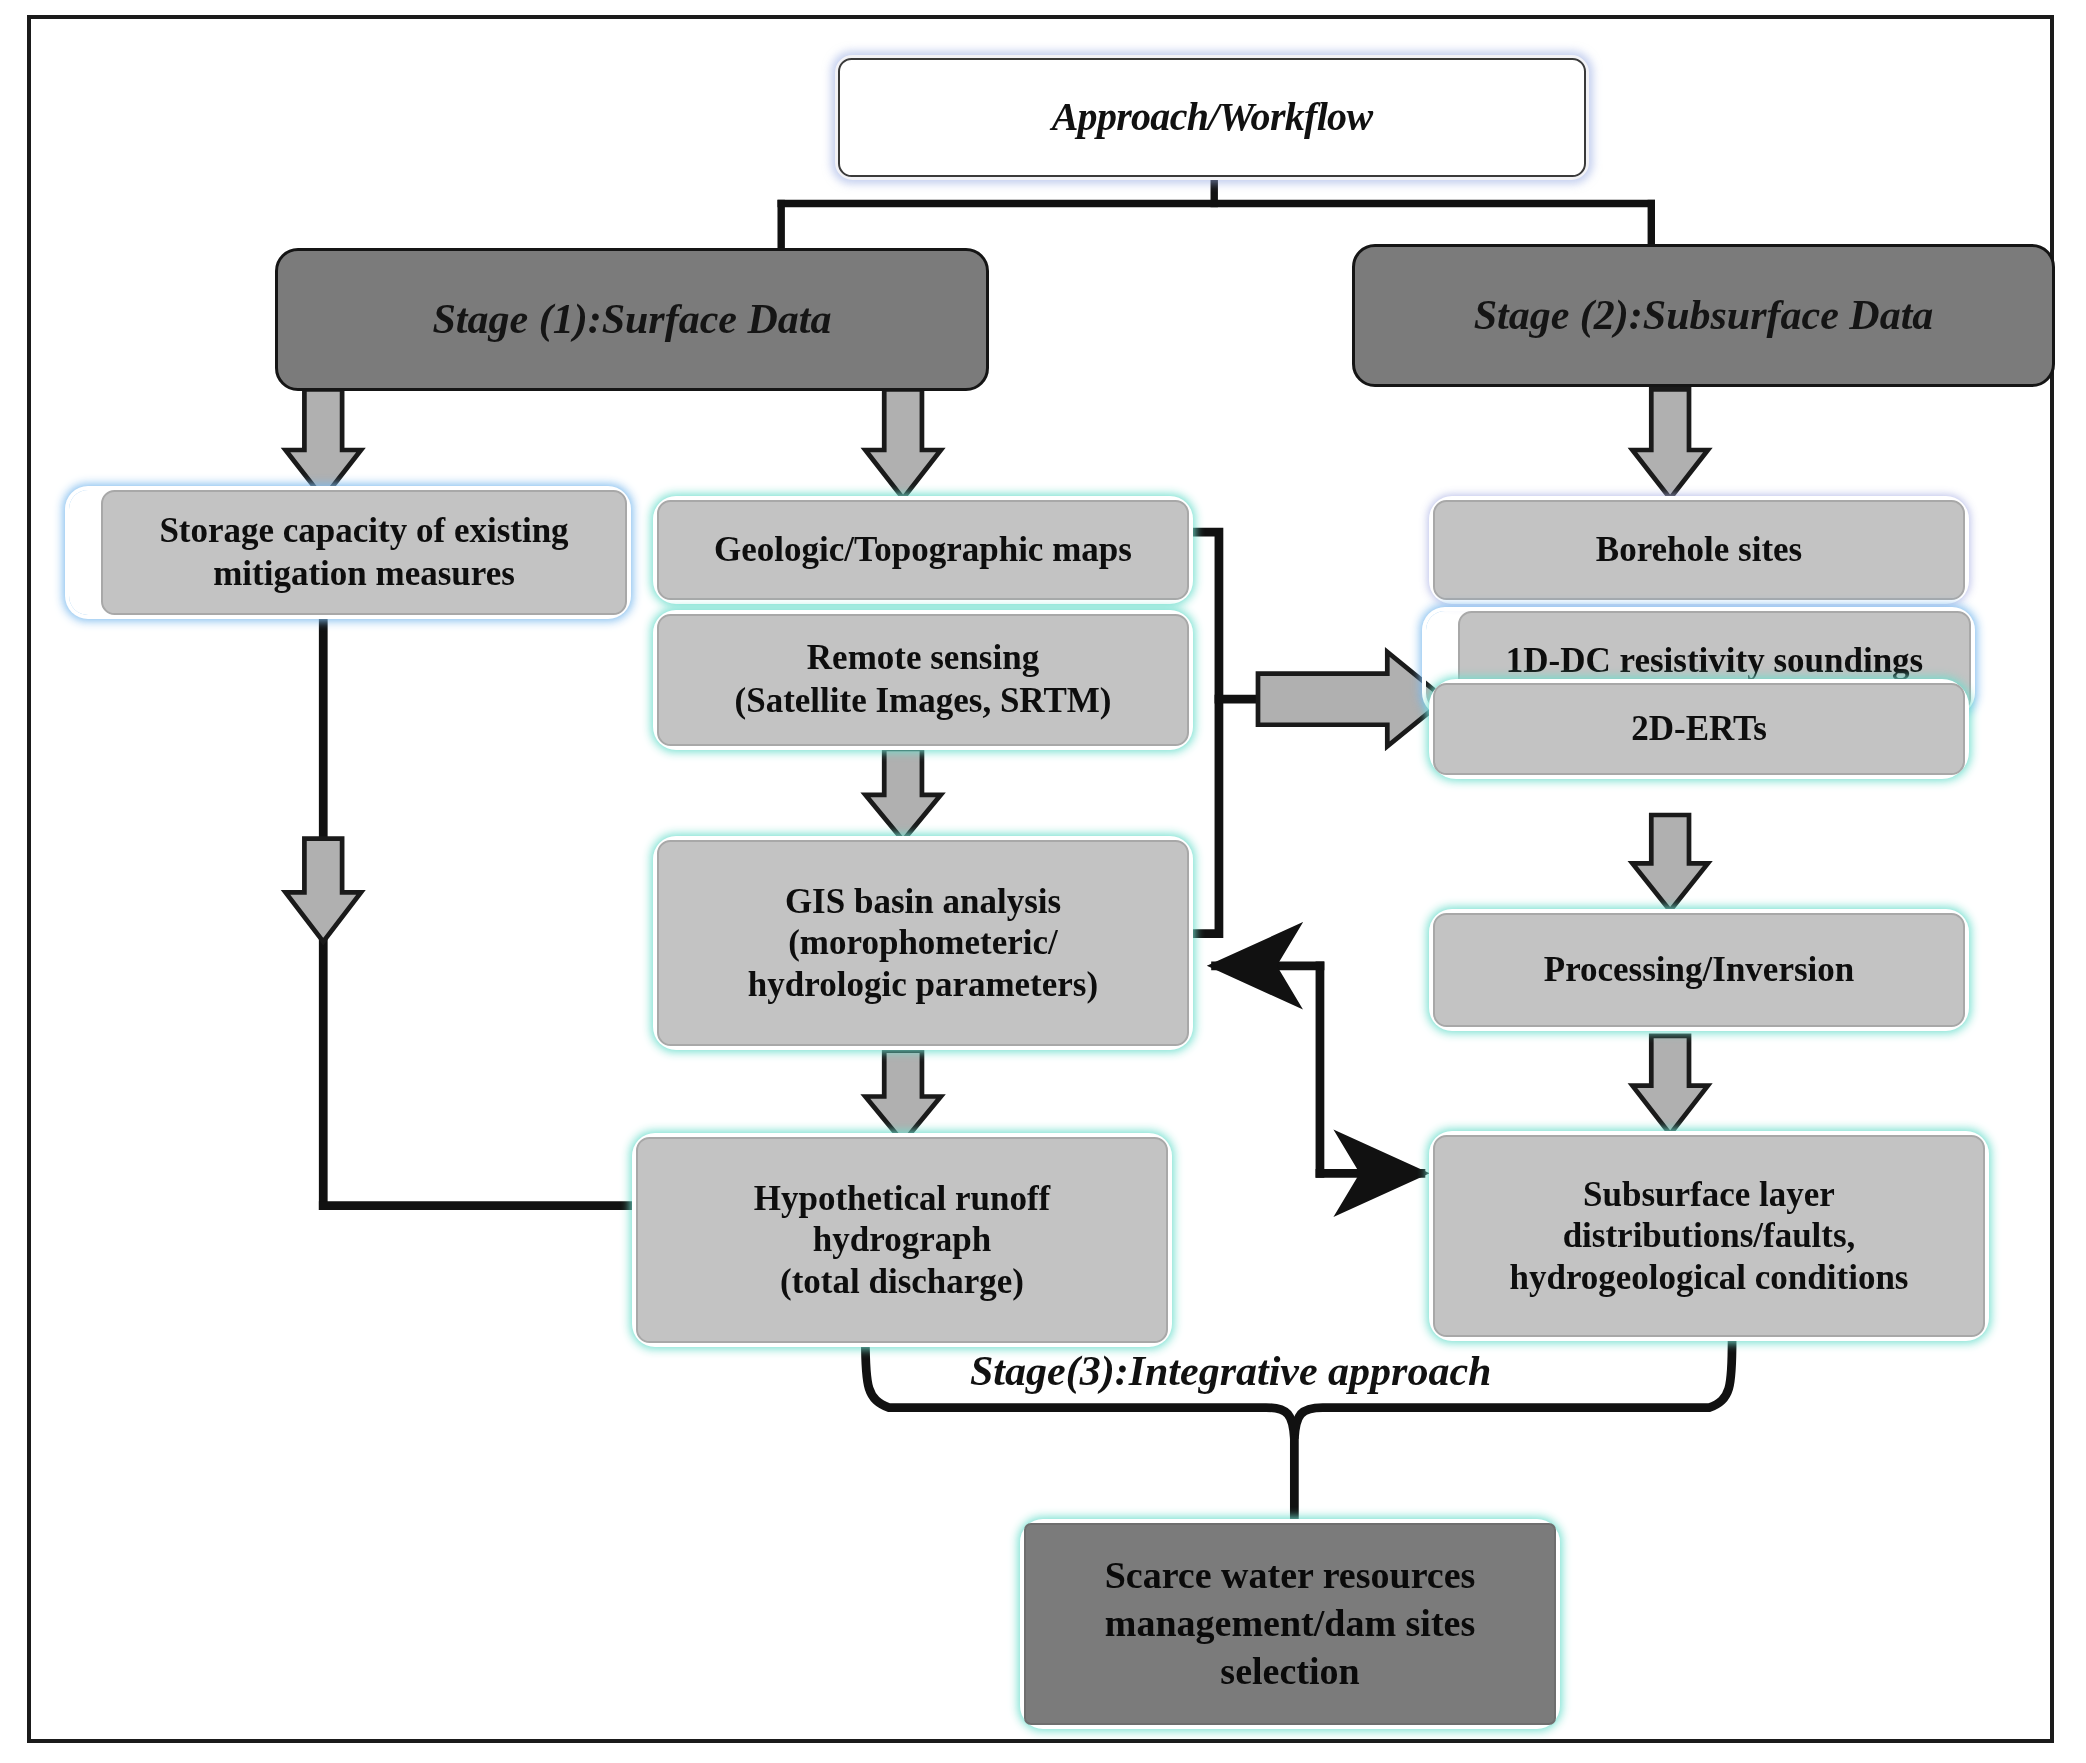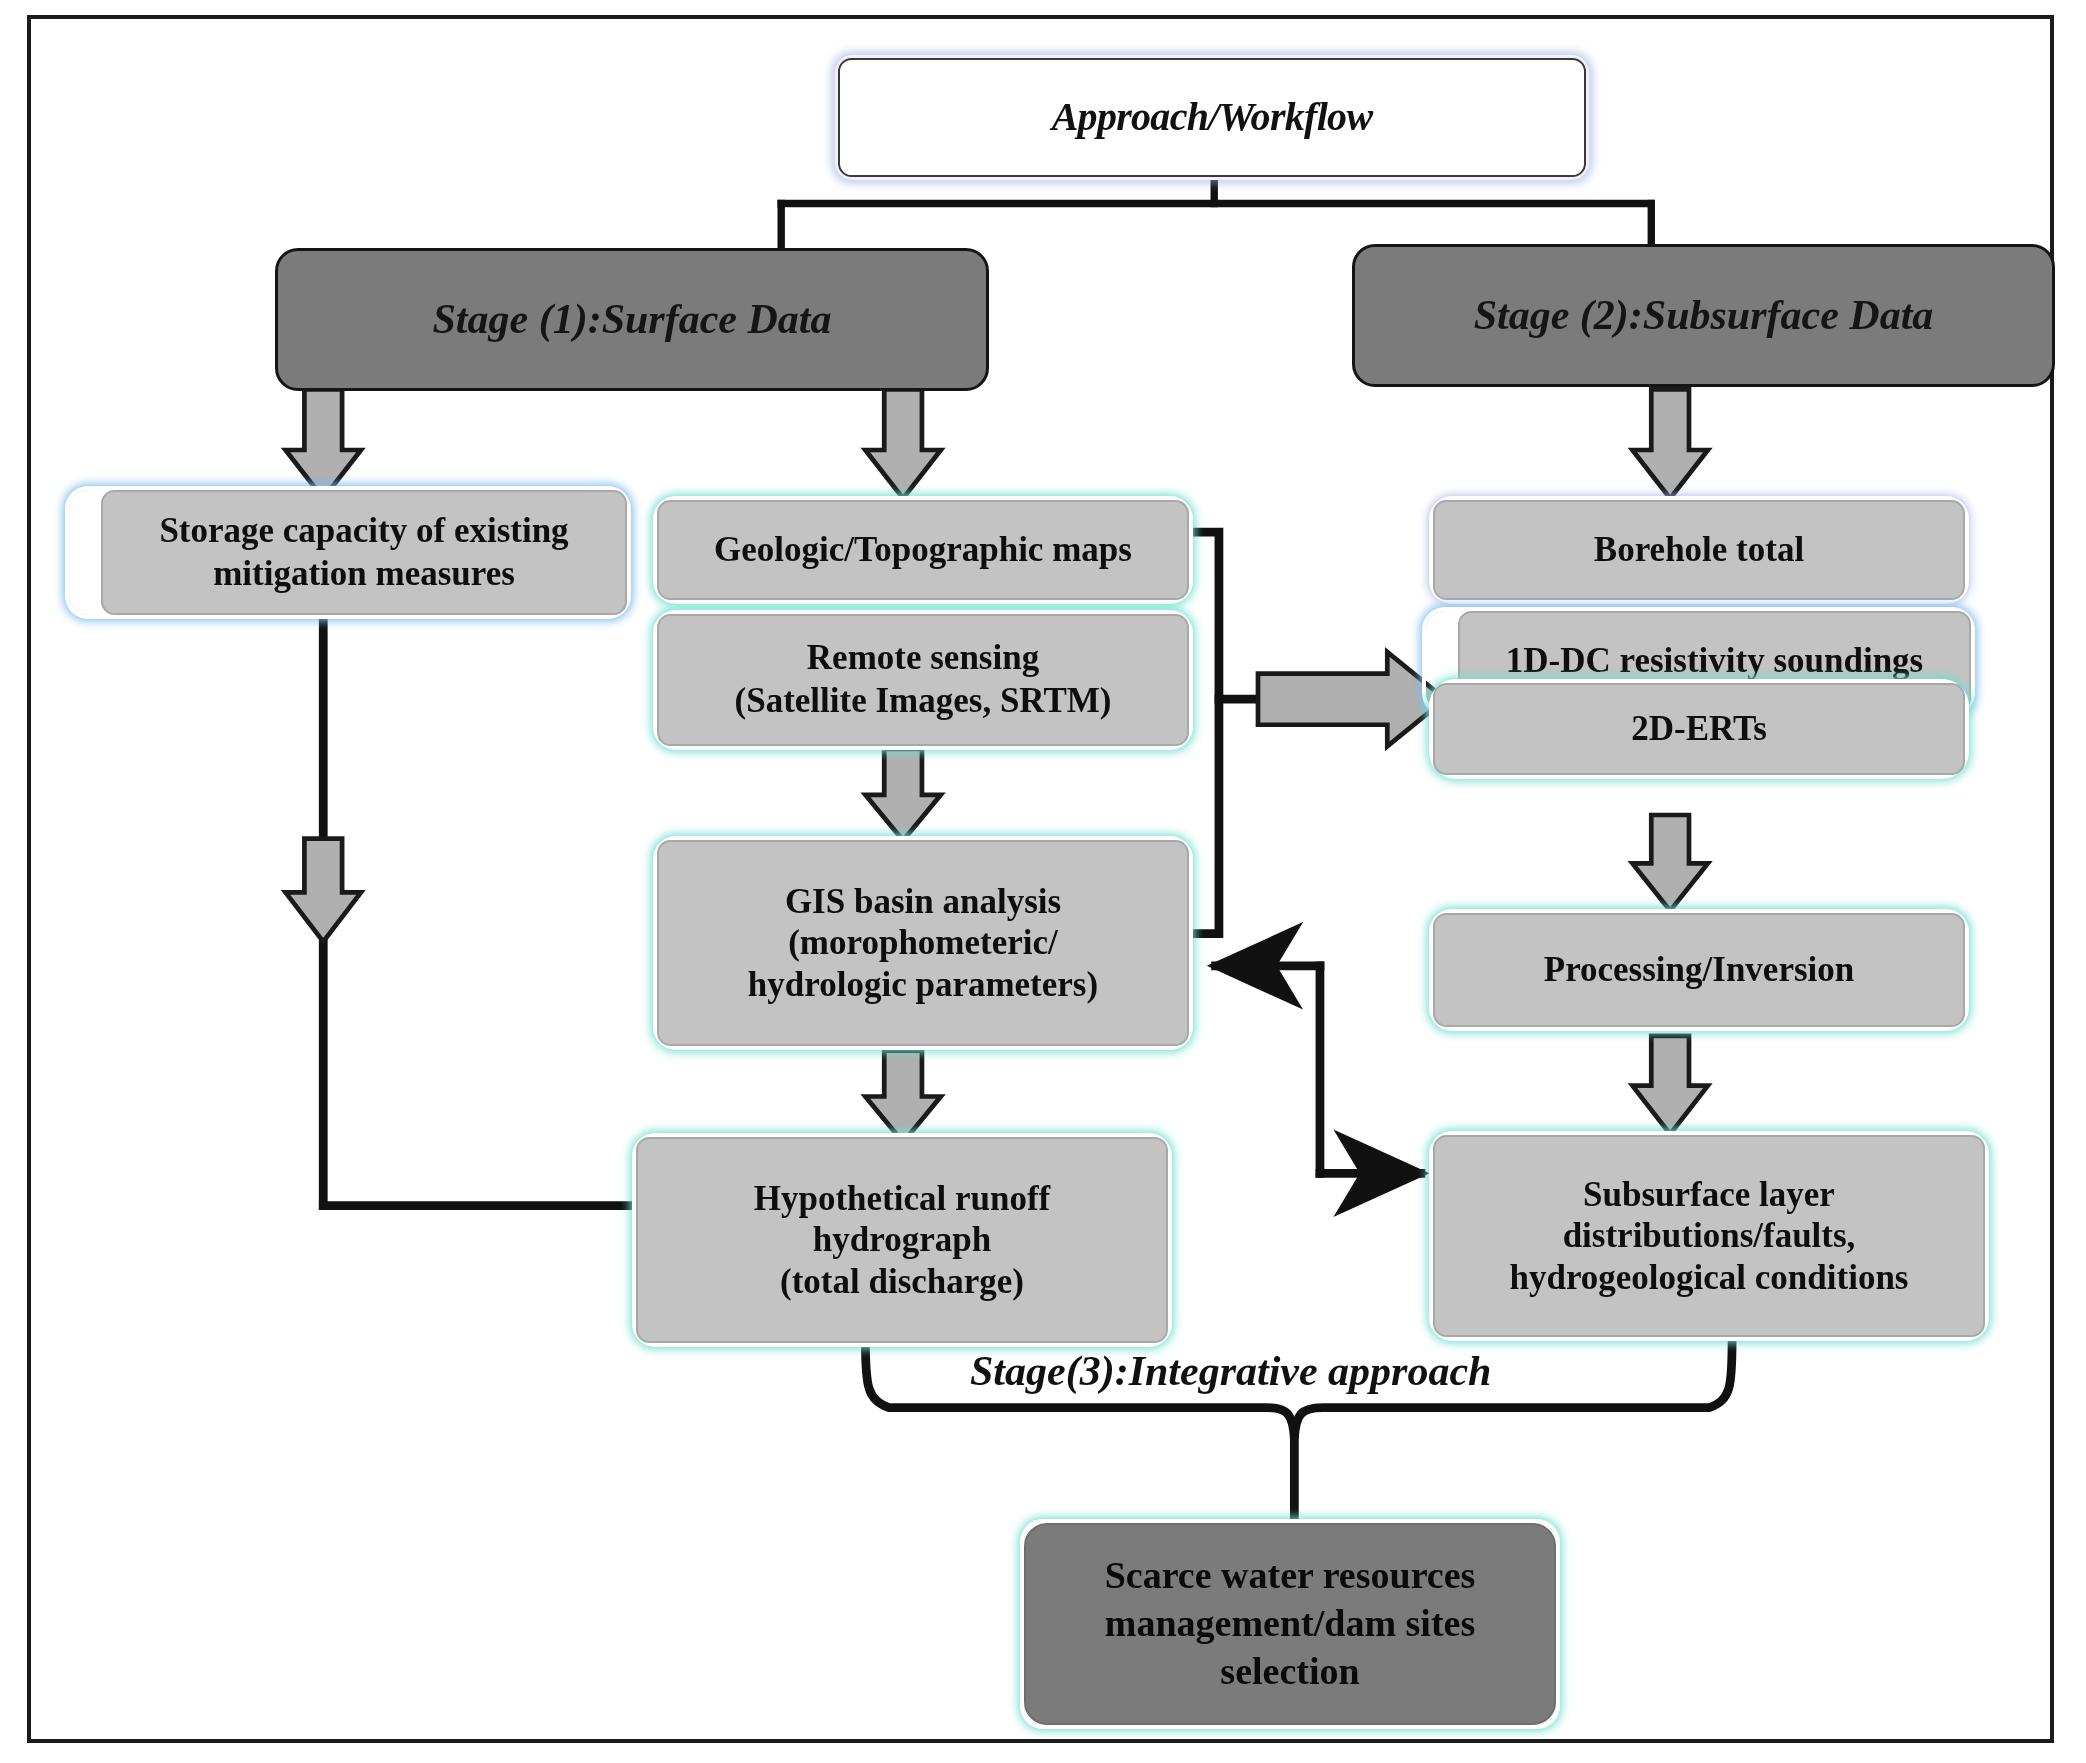--- a/index.html
+++ b/index.html
@@ -108,21 +108,21 @@
     font-weight: bold;
     font-size: 35px;
     color: #0e0e0e;
   }
   .plate.tight .line { line-height: 1.18; }
 
   
   .result-box .inner {
     background: #7b7b7b;
     border: 2px solid #6e6e6e;
-    border-radius: 23px;
+    border-radius: 7px;
   }
   .result-box .line {
     font-weight: bold;
     font-size: 38px;
     color: #0a0a0a;
     line-height: 1.26;
   }
 
   
   .caption {
@@ -261,21 +261,21 @@
   <div class="node plate halo-teal tight" style="left:636px; top:1137px; width:532px; height:206px;">
     <div class="inner">
       <span class="line">Hypothetical runoff</span>
       <span class="line">hydrograph</span>
       <span class="line">(total discharge)</span>
     </div>
   </div>
 
   <div class="node plate halo-lav" style="left:1433px; top:500px; width:532px; height:100px;">
     <div class="inner">
-      <span class="line">Borehole total</span>
+      <span class="line">Borehole sites</span>
     </div>
   </div>
 
   <div class="node plate halo-blue" style="left:1426px; top:611px; width:545px; height:101px;">
     <div class="inner">
       <span class="line">1D-DC resistivity soundings</span>
     </div>
   </div>
 
   <div class="node plate halo-teal" style="left:1433px; top:683px; width:532px; height:92px;border-radius:23px;">

